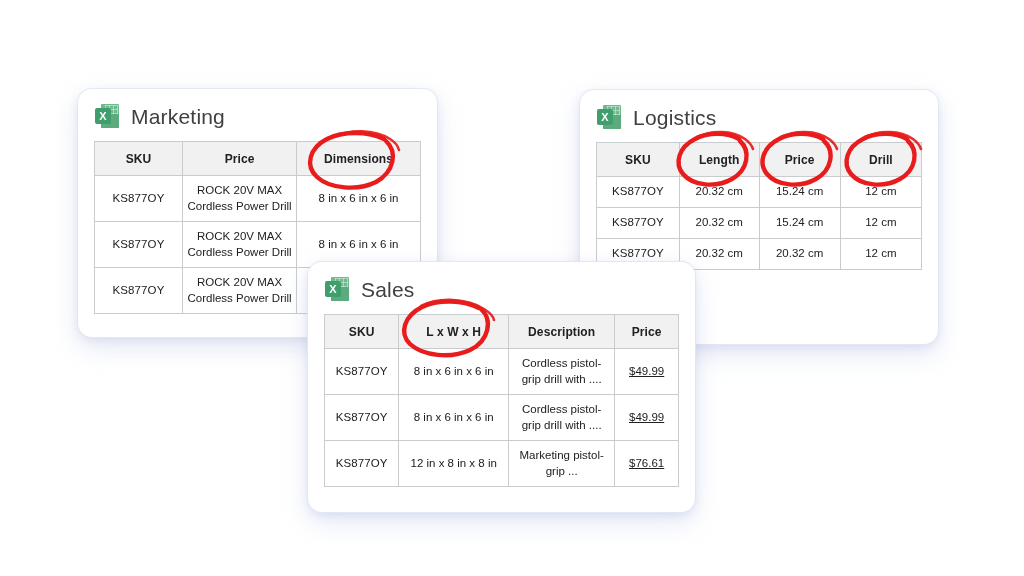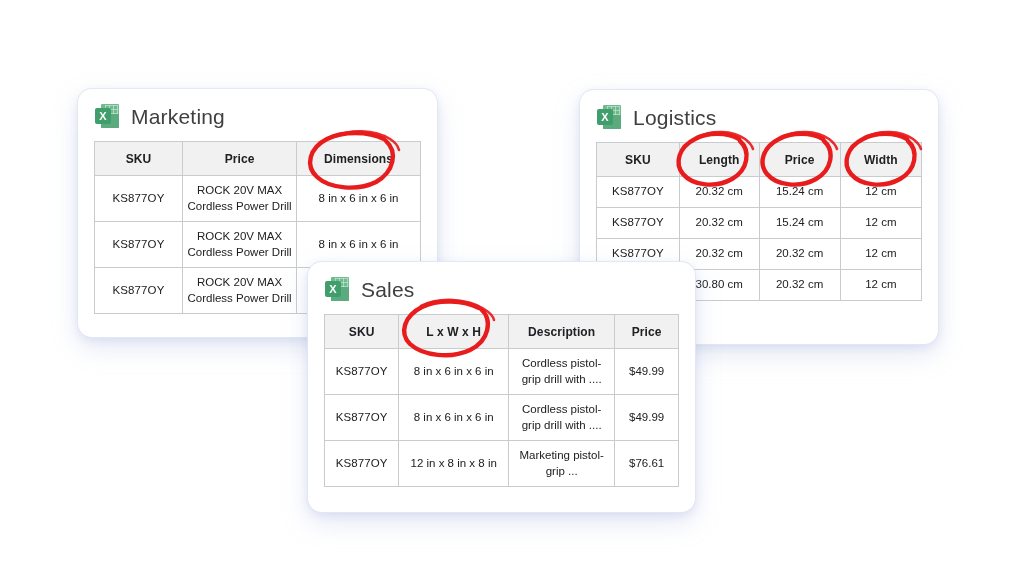--- a/index.html
+++ b/index.html
@@ -147,21 +147,21 @@
     line-height: 1.35;
   }
   td.sku { font-size: 11.5px; letter-spacing: .1px; }
   td.desc {
     text-align: left;
     color: #5f6368;
     padding-left: 9px;
     font-size: 11px;
     line-height: 1.4;
   }
-  td.price { font-weight: 700; font-size: 12px; }
+  td.price { font-weight: 700; font-size: 12px; text-decoration: underline; }
 
   
   #tbl-marketing col.c1 { width: 27%; }
   #tbl-marketing col.c2 { width: 35%; }
   #tbl-marketing col.c3 { width: 38%; }
   #tbl-marketing td.title-cell { line-height: 1.35; }
   #tbl-marketing tbody tr { height: 44px; }
 
   
   #tbl-logistics col.c1 { width: 25.5%; }
@@ -267,45 +267,39 @@
             <col class="c1">
             <col class="c2">
             <col class="c3">
             <col class="c4">
           </colgroup>
         <thead>
           <tr>
             <th>SKU</th>
             <th>Length</th>
             <th>Price</th>
-            <th>Width</th>
+            <th>Drill</th>
           </tr>
         </thead>
         <tbody>
           <tr>
             <td class="sku">KS877OY</td>
             <td>20.32 cm</td>
             <td>15.24 cm</td>
             <td>12 cm</td>
           </tr>
           <tr>
             <td class="sku">KS877OY</td>
             <td>20.32 cm</td>
             <td>15.24 cm</td>
             <td>12 cm</td>
           </tr>
           <tr>
             <td class="sku">KS877OY</td>
             <td>20.32 cm</td>
-            <td>20.32 cm</td>
-            <td>12 cm</td>
-          </tr>
-          <tr>
-            <td class="sku"></td>
-            <td>30.80 cm</td>
             <td>20.32 cm</td>
             <td>12 cm</td>
           </tr>
         </tbody>
       </table>
     </div>
   </div>
 
   <div class="card" id="card-sales">
     <div class="card-head">

